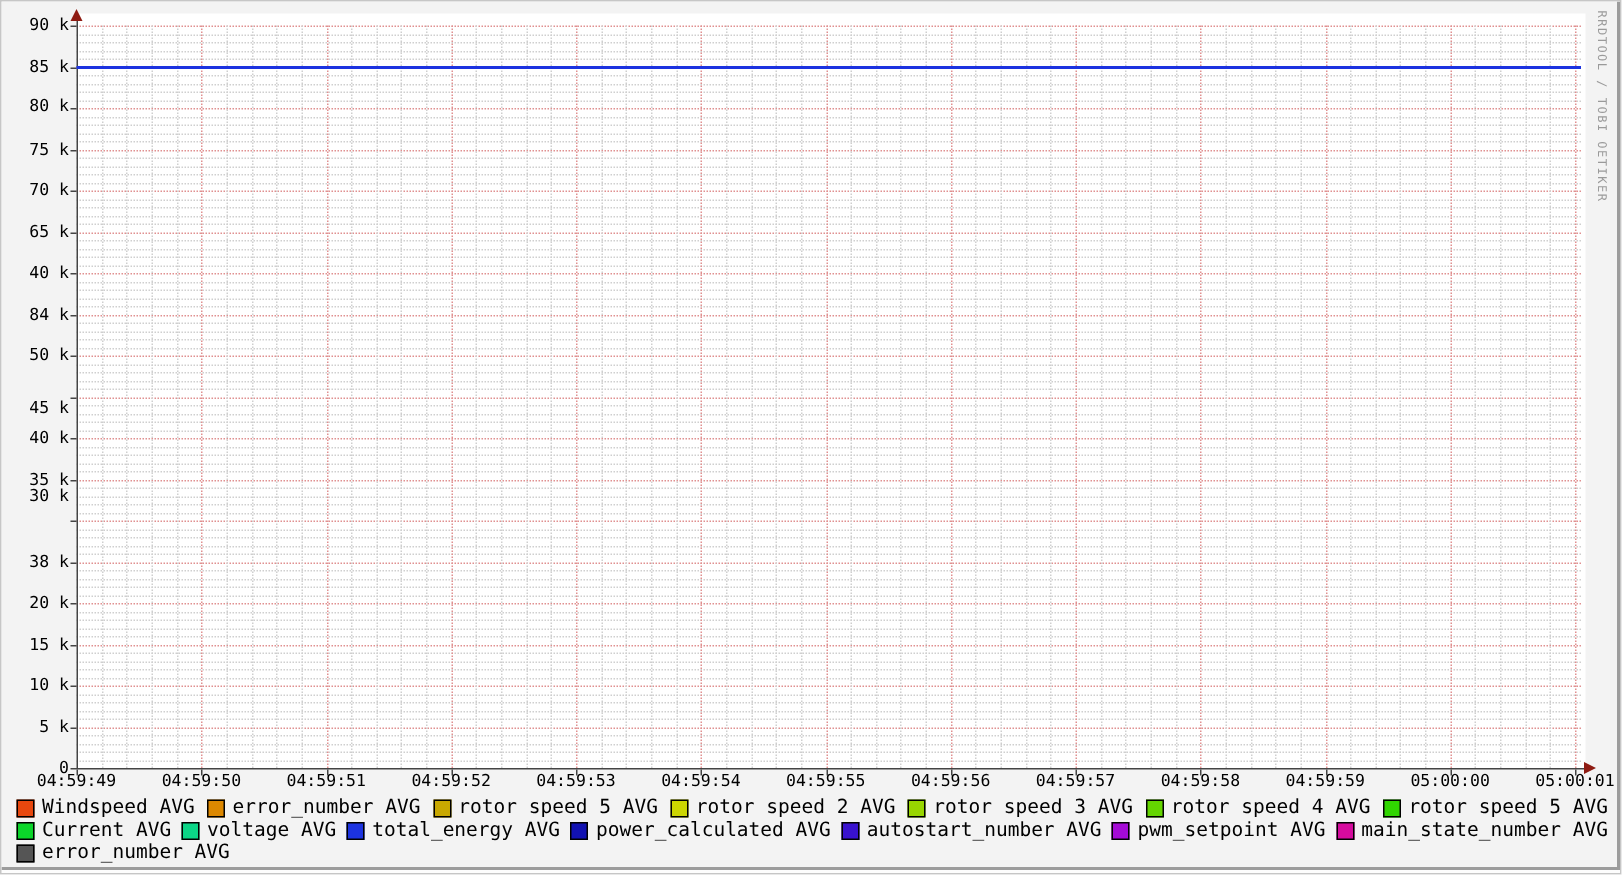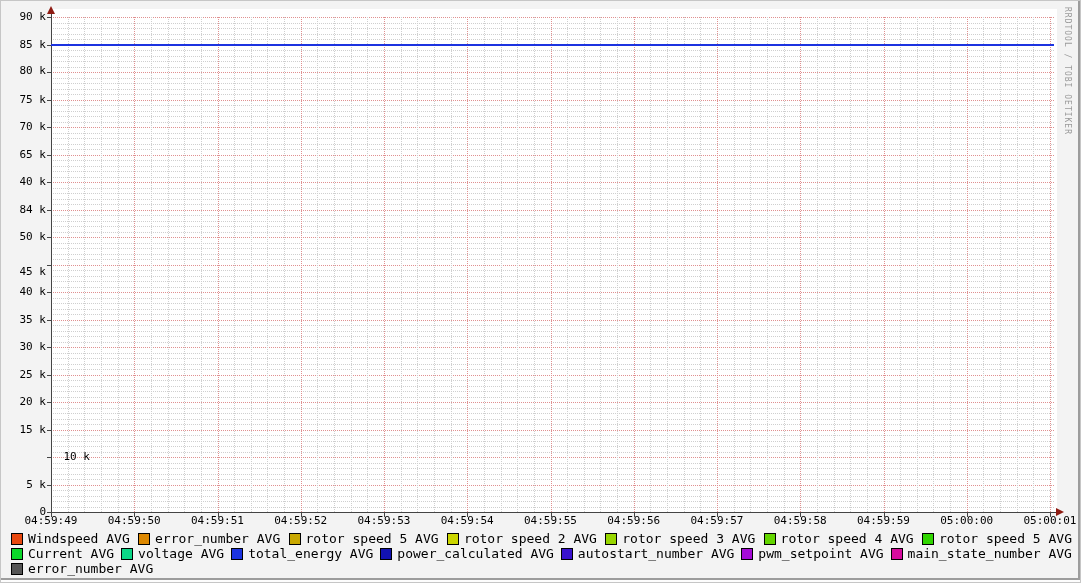--- a/index.html
+++ b/index.html
@@ -232,25 +232,25 @@
         <div class="ylab" style="top: 64px;">80 k</div>
         <div class="ylab" style="top: 92.5px;">75 k</div>
         <div class="ylab" style="top: 120px;">70 k</div>
         <div class="ylab" style="top: 147.5px;">65 k</div>
         <div class="ylab" style="top: 175px;">40 k</div>
         <div class="ylab" style="top: 202.5px;">84 k</div>
         <div class="ylab" style="top: 230px;">50 k</div>
         <div class="ylab" style="top: 265px;">45 k</div>
         <div class="ylab" style="top: 285px;">40 k</div>
         <div class="ylab" style="top: 312.5px;">35 k</div>
-        <div class="ylab" style="top: 340px;">30 k</div>
-        <div class="ylab" style="top: 367.5px;">25 k</div>
+        <div class="ylab" style="top: 324px;">30 k</div>
+        <div class="ylab" style="top: 367.5px;">38 k</div>
         <div class="ylab" style="top: 395px;">20 k</div>
         <div class="ylab" style="top: 422.5px;">15 k</div>
-        <div class="ylab" style="top: 450px; margin-left: 44px;">10 k</div>
+        <div class="ylab" style="top: 450px;">10 k</div>
         <div class="ylab" style="top: 477.5px;">5 k</div>
         <div class="ylab" style="top: 505px;">0</div>
         <div class="xlab" style="left: 17px;">04:59:49</div>
         <div class="xlab" style="left: 100.25px;">04:59:50</div>
         <div class="xlab" style="left: 183.5px;">04:59:51</div>
         <div class="xlab" style="left: 266.75px;">04:59:52</div>
         <div class="xlab" style="left: 350px;">04:59:53</div>
         <div class="xlab" style="left: 433.25px;">04:59:54</div>
         <div class="xlab" style="left: 516.5px;">04:59:55</div>
         <div class="xlab" style="left: 599.75px;">04:59:56</div>

